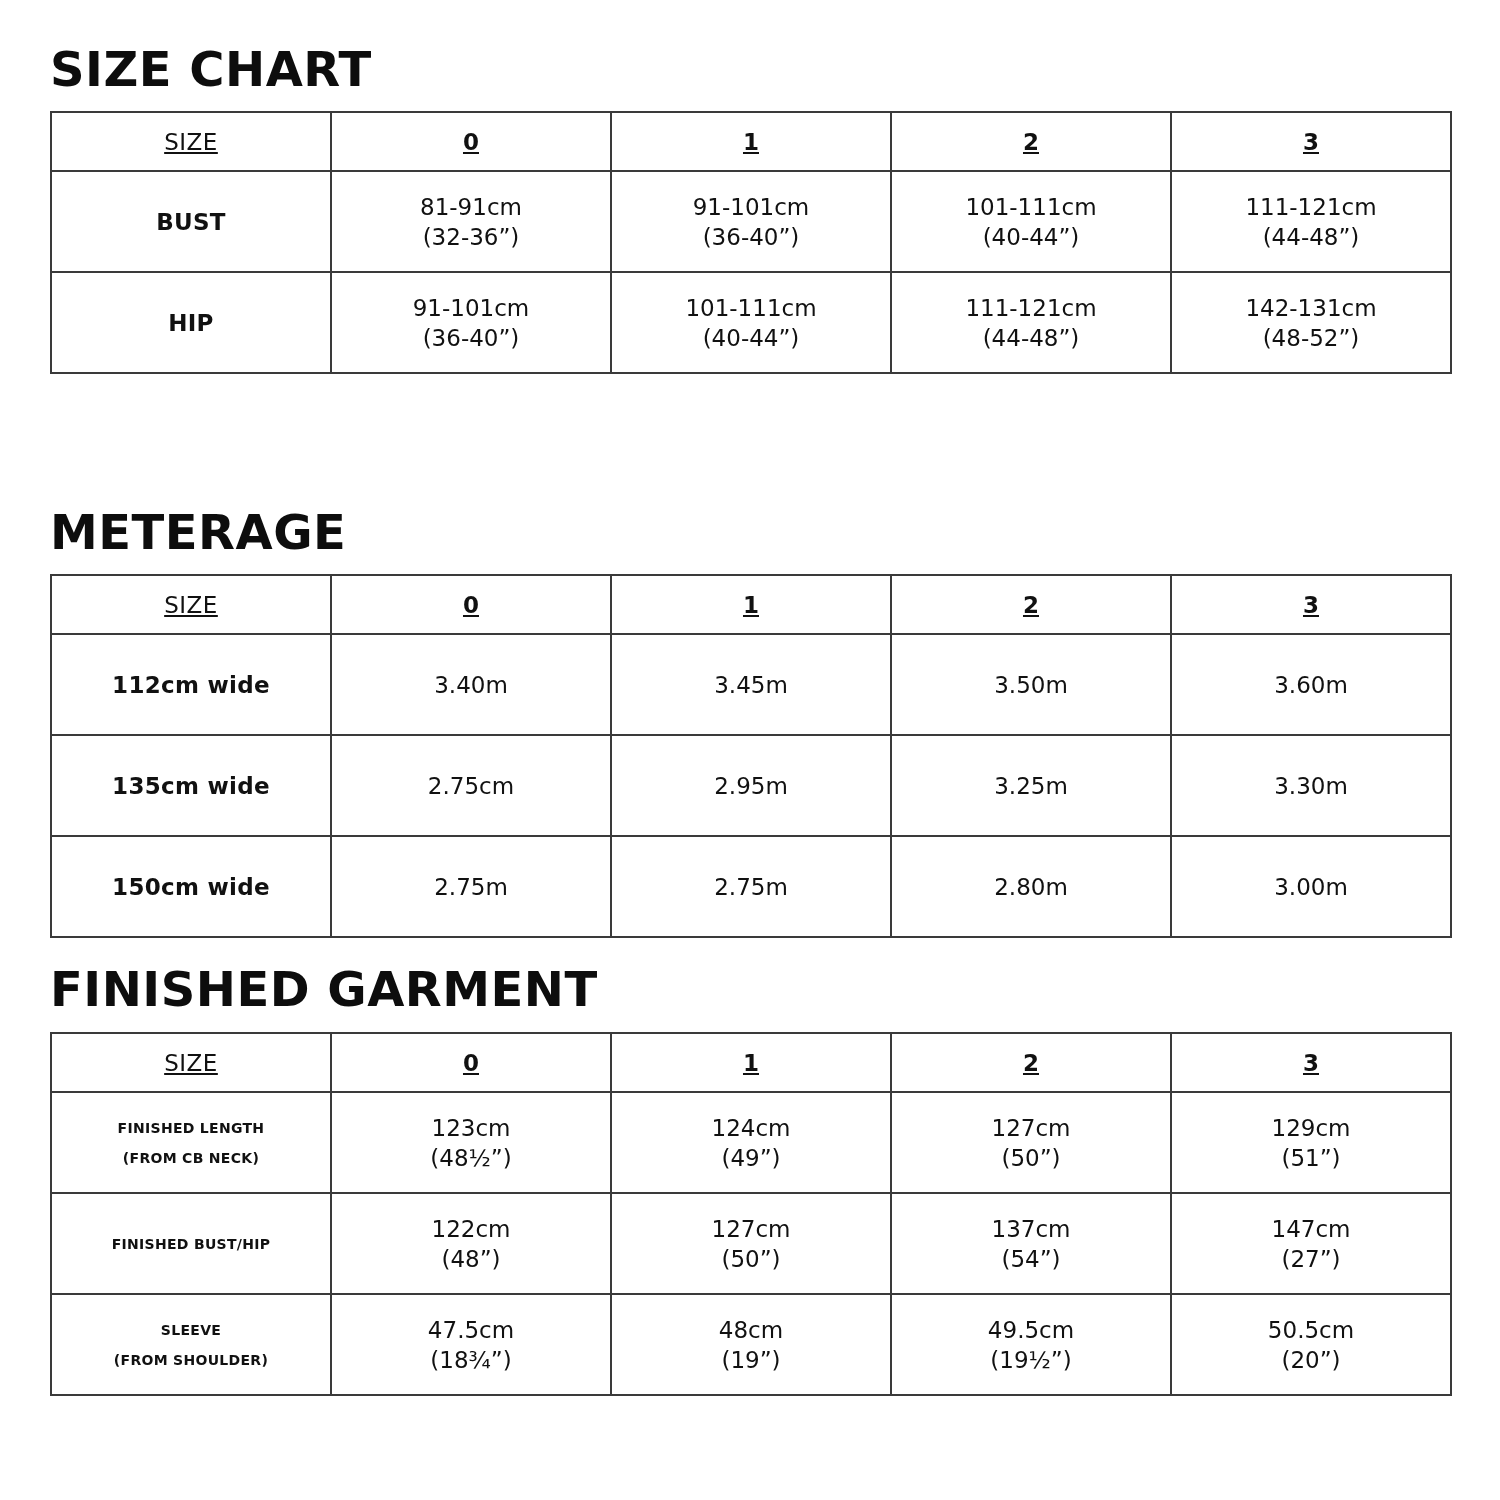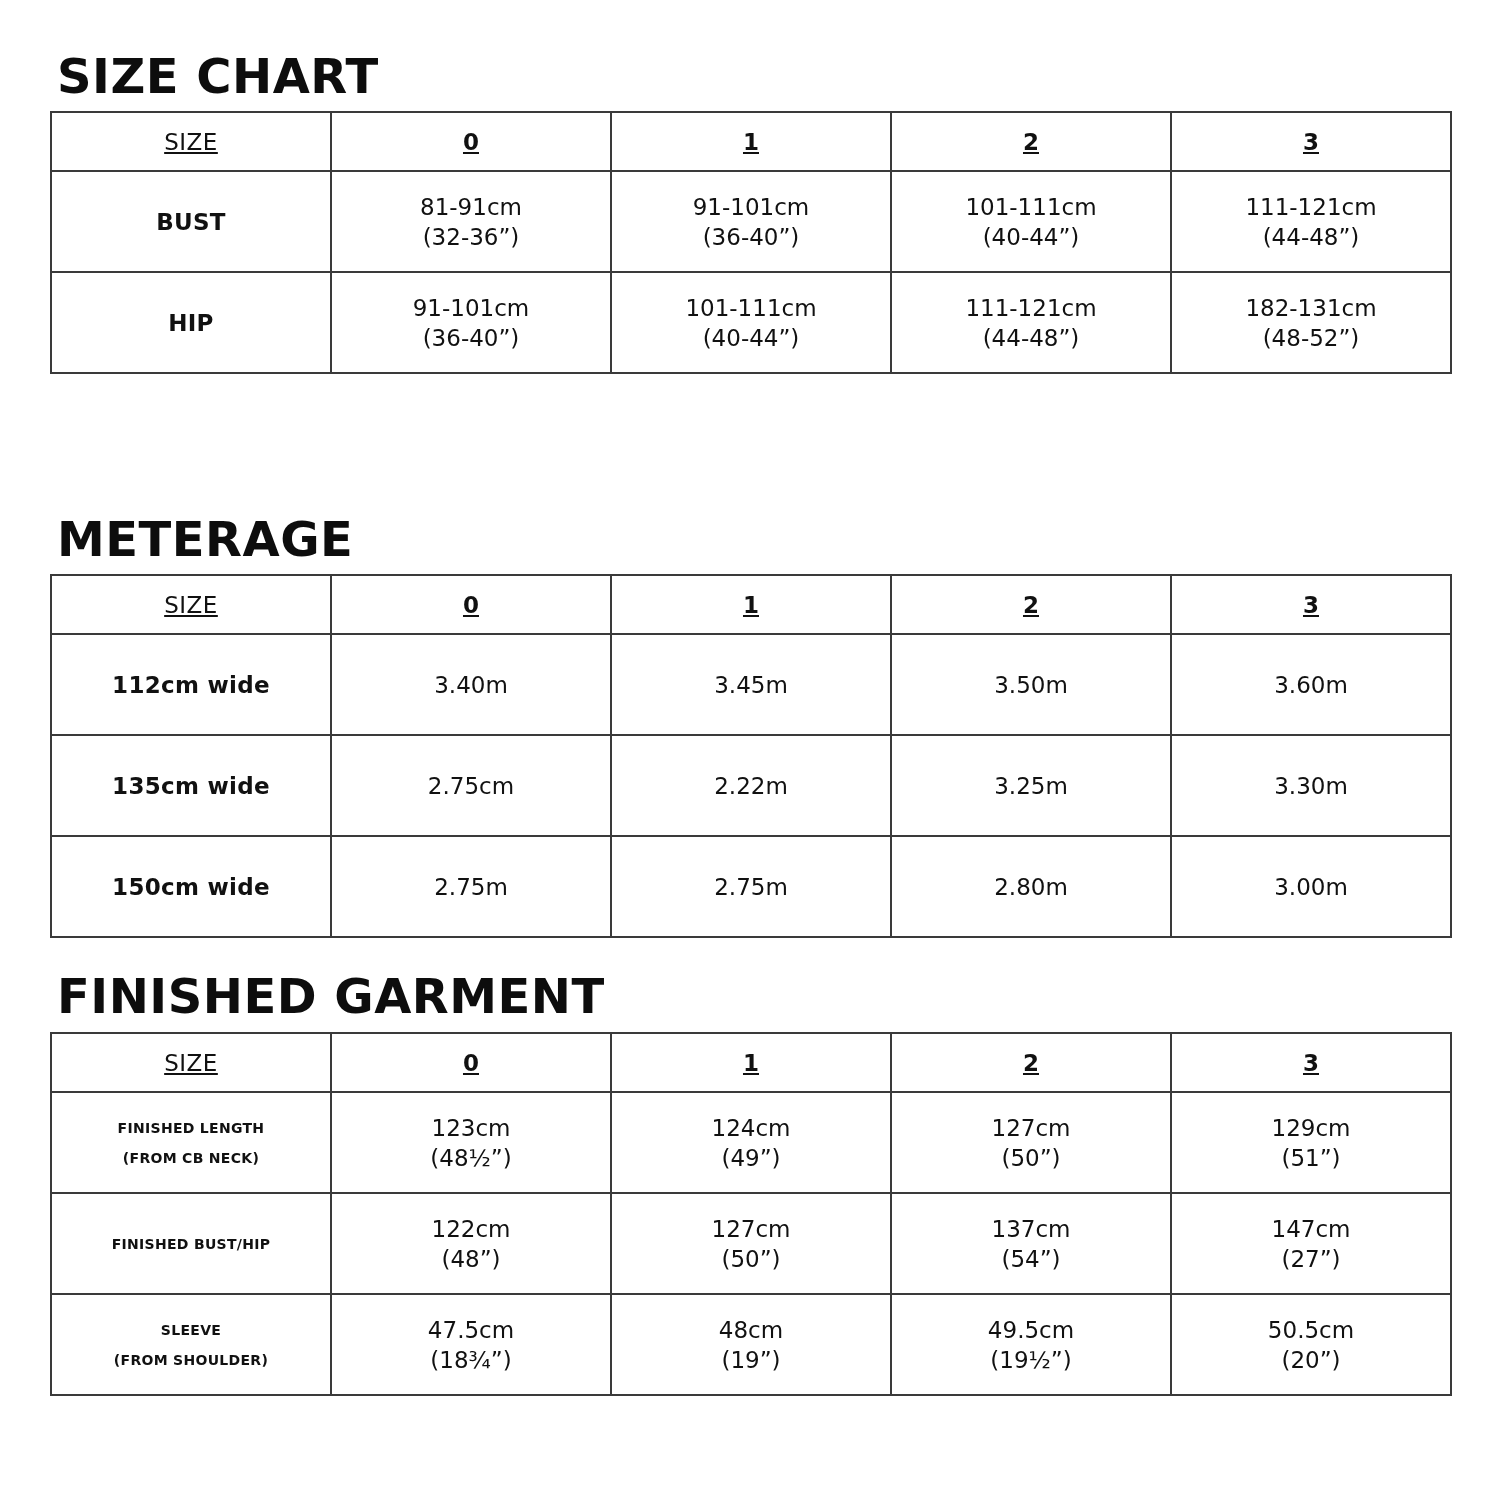--- a/index.html
+++ b/index.html
@@ -11,21 +11,21 @@
     width: 1500px;
     height: 1500px;
     position: relative;
     font-family: "DejaVu Sans", "Liberation Sans", sans-serif;
     color: #111111;
     overflow: hidden;
   }
   .section-title {
     position: absolute;
     left: 50px;
-    margin: 7px;
+    margin: 0;
     font-size: 48px;
     font-weight: bold;
     letter-spacing: 0.5px;
     line-height: 1;
     color: #0d0d0d;
   }
   table.grid {
     position: absolute;
     left: 50px;
     width: 1400px;
@@ -118,21 +118,21 @@
         </td>
     <td>
           <span class="line">101-111cm</span>
           <span class="line">(40-44”)</span>
         </td>
     <td>
           <span class="line">111-121cm</span>
           <span class="line">(44-48”)</span>
         </td>
     <td>
-          <span class="line">182-131cm</span>
+          <span class="line">142-131cm</span>
           <span class="line">(48-52”)</span>
         </td>
   </tr>
 </tbody>
   </table>
 
 <h1 class="section-title" style="top:508px;text-align:center;">METERAGE</h1>
 
 <table class="grid" style="top:574px;">
   <colgroup>
@@ -153,21 +153,21 @@
   <tr class="body">
     <th class="row-label">112cm wide</th>
     <td>3.40m</td>
     <td>3.45m</td>
     <td>3.50m</td>
     <td>3.60m</td>
   </tr>
   <tr class="body">
     <th class="row-label">135cm wide</th>
     <td>2.75cm</td>
-    <td>2.22m</td>
+    <td>2.95m</td>
     <td>3.25m</td>
     <td>3.30m</td>
   </tr>
   <tr class="body">
     <th class="row-label">150cm wide</th>
     <td>2.75m</td>
     <td>2.75m</td>
     <td>2.80m</td>
     <td>3.00m</td>
   </tr>

